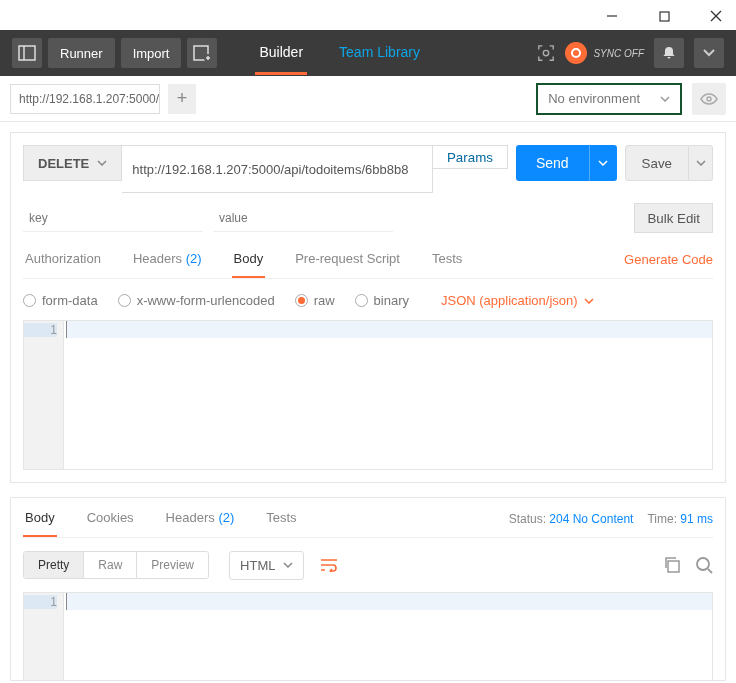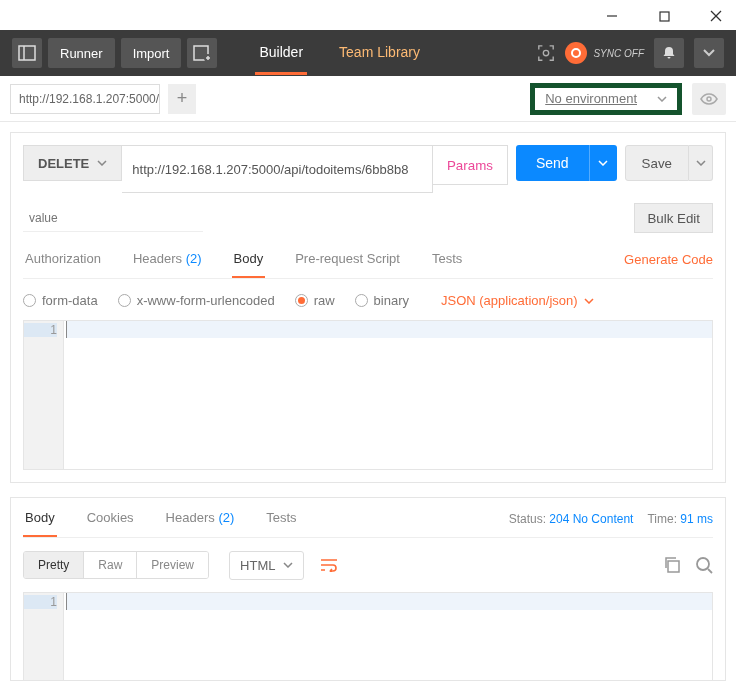--- a/index.html
+++ b/index.html
@@ -9,45 +9,45 @@
 .titlebar { height: 30px; background: #fff; display: flex; justify-content: flex-end; align-items: center; padding-right: 6px; gap: 24px; padding-top: 2px; }
 .tb-btn { width: 28px; height: 28px; display: flex; align-items: center; justify-content: center; cursor: pointer; }
 .tb-btn svg { stroke: #333; }
 
 
 .toptool { height: 46px; background: #3b3b3b; display: flex; align-items: center; padding: 12px 12px; gap: 6px; }
 .tool-btn { height: 30px; padding: 0 12px; background: #555; color: #fff; border: none; border-radius: 2px; font-size: 13px; cursor: pointer; display: flex; align-items: center; justify-content: center; }
 .tool-icon { width: 30px; padding: 0; }
 .tool-icon svg { stroke: #ddd; }
 .top-tabs { display: flex; margin-left: 32px; gap: 28px; }
-.top-tab { color: #fdba74; font-size: 14px; padding: 12px 4px; cursor: pointer; border-bottom: 3px solid transparent; }
+.top-tab { color: #0ea5e9; font-size: 14px; padding: 12px 4px; cursor: pointer; border-bottom: 3px solid transparent; }
 .top-tab.active { color: #fff; border-bottom-color: #ff6c37; }
 .top-right { margin-left: auto; display: flex; align-items: center; gap: 10px; }
 .sync-wrap { display: flex; align-items: center; gap: 6px; color: #ccc; font-size: 10px; cursor: pointer; font-style: italic; }
 .sync-circle { width: 22px; height: 22px; border-radius: 50%; background: #ff6c37; display: flex; align-items: center; justify-content: center; }
 .sync-inner { width: 10px; height: 10px; border-radius: 50%; border: 2px solid #fff; }
 .target-icon { width: 18px; height: 18px; opacity: 0.8; }
 .bell-btn, .chev-btn { width: 30px; height: 30px; background: #555; display: flex; align-items: center; justify-content: center; cursor: pointer; border-radius: 2px; }
 
 
 .envbar { height: 46px; display: flex; align-items: center; padding: 8px 10px; gap: 8px; border-bottom: 1px solid #e8e8e8; }
 .addr-tab { height: 30px; border: 1px solid #ddd; display: flex; align-items: center; padding: 0 8px; font-size: 12px; color: #666; width: 150px; overflow: hidden; white-space: nowrap; }
 .plus-tab { width: 28px; height: 30px; background: #eee; display: flex; align-items: center; justify-content: center; cursor: pointer; color: #888; font-size: 18px; }
 .env-right { margin-left: auto; display: flex; align-items: center; gap: 10px; }
-.env-select { height: 32px; border: 5px solid #14532d; padding: 0 10px; display: flex; align-items: center; gap: 20px; color: #777; cursor: pointer; text-decoration: underline; }
+.env-select { height: 32px; border: 2px solid #14532d; padding: 0 10px; display: flex; align-items: center; gap: 20px; color: #777; cursor: pointer; }
 .eye-btn { width: 34px; height: 32px; background: #eee; display: flex; align-items: center; justify-content: center; cursor: pointer; border-radius: 2px; }
 
 .content { padding: 10px; }
 
 
 .req-panel { border: 1px solid #e5e5e5; padding: 12px; }
 .req-row { display: flex; gap: 0; }
 .method-btn { height: 36px; background: #eee; border: 1px solid #ddd; padding: 0 14px; display: flex; align-items: center; gap: 8px; font-weight: 600; color: #555; cursor: pointer; }
 .url-input { flex: 1; height: 48px; border: 1px solid #ddd; border-left: none; padding: 0 10px; font-size: 13px; color: #555; outline: none; }
-.params-btn { height: 40px; border: 1px solid #ddd; border-left: none; padding: 0 14px; background: #fff; color: #ec4899; cursor: pointer; }
+.params-btn { height: 24px; border: 1px solid #ddd; border-left: none; padding: 0 14px; background: #fff; color: #0369a1; cursor: pointer; }
 .send-grp { display: flex; margin-left: 8px; }
 .send-btn { height: 36px; background: #0b89ff; color: #fff; border: none; padding: 0 20px; font-size: 14px; cursor: pointer; border-radius: 3px 0 0 3px; }
 .send-drop { height: 36px; width: 28px; background: #0b89ff; border: none; border-left: 1px solid rgba(255,255,255,0.3); display: flex; align-items: center; justify-content: center; cursor: pointer; border-radius: 0 3px 3px 0; }
 .save-grp { display: flex; margin-left: 8px; }
 .save-btn { height: 36px; background: #eee; border: 1px solid #ddd; padding: 0 16px; color: #555; cursor: pointer; border-radius: 3px 0 0 3px; }
 .save-drop { height: 36px; width: 24px; background: #eee; border: 1px solid #ddd; border-left: none; display: flex; align-items: center; justify-content: center; cursor: pointer; border-radius: 0 3px 3px 0; }
 
 .kv-row { display: flex; gap: 10px; margin-top: 10px; align-items: center; }
 .kv-input { border: none; border-bottom: 1px solid #eee; padding: 6px 6px; font-size: 12px; color: #999; outline: none; width: 180px; }
 .bulk-btn { margin-left: auto; height: 30px; background: #eee; border: 1px solid #ddd; padding: 0 12px; cursor: pointer; color: #555; }
@@ -204,20 +204,21 @@
         <button class="save-btn">Save</button>
         <button class="save-drop">
             <svg width="10" height="6" fill="none" stroke="#888" stroke-width="1.5">
               <path d="M1 1l4 4 4-4"></path>
             </svg>
           </button>
       </div>
     </div>
 
     <div class="kv-row">
+      <input class="kv-input" placeholder="key" style="">
       <input class="kv-input" placeholder="value" style="">
       <button class="bulk-btn">Bulk Edit</button>
     </div>
 
     <div class="req-tabs">
       <div class="req-tab">Authorization</div>
       <div class="req-tab"><span>Headers</span> <span class="count">(2)</span></div>
       <div class="req-tab active">Body</div>
       <div class="req-tab">Pre-request Script</div>
       <div class="req-tab">Tests</div>

